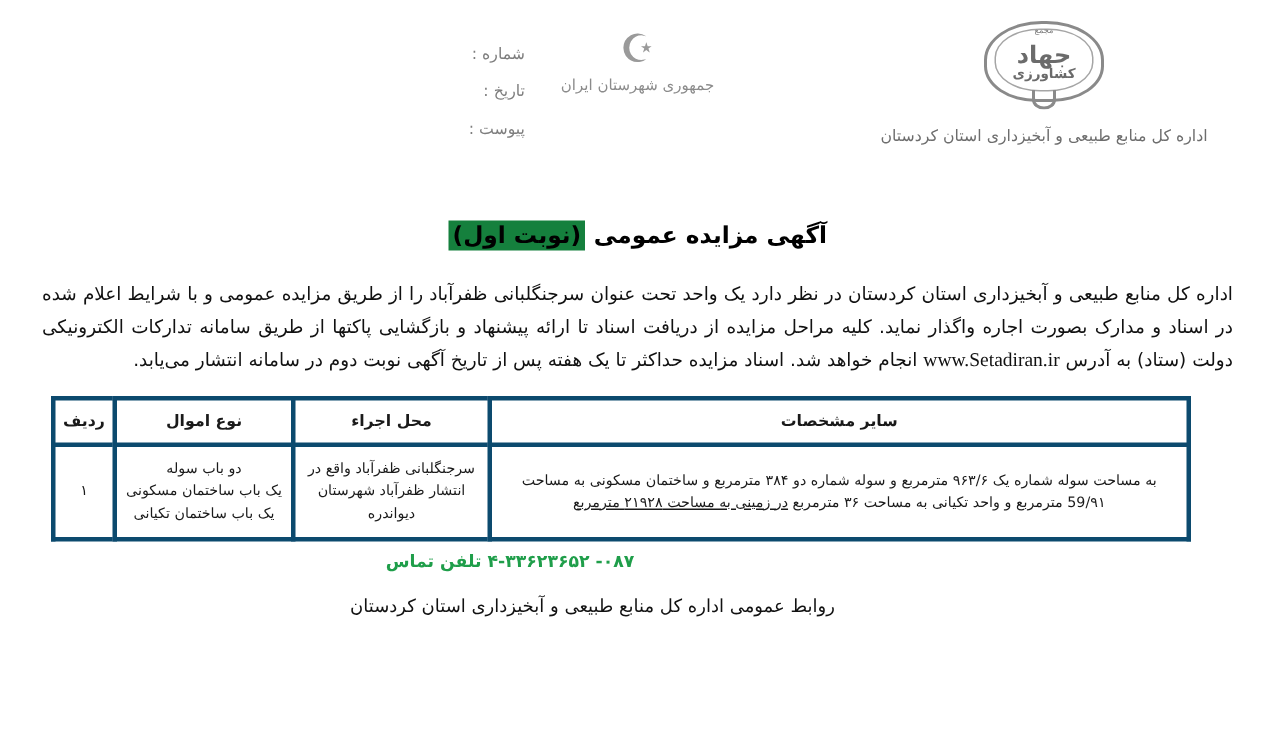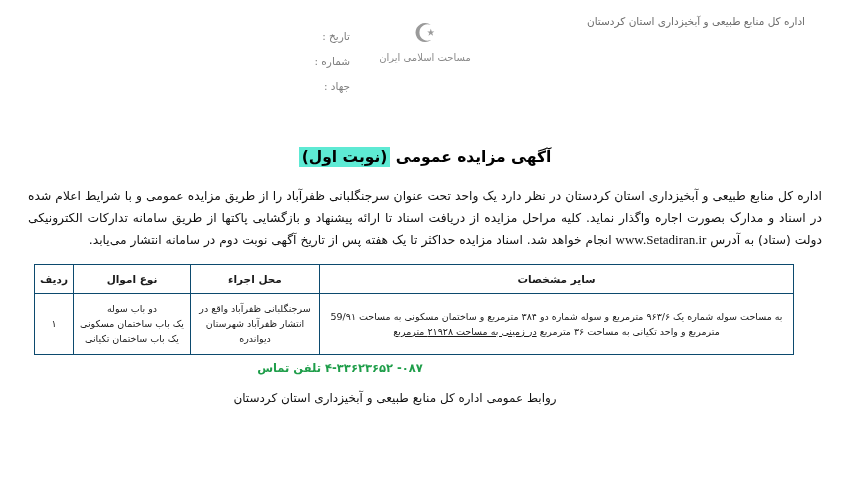--- a/index.html
+++ b/index.html
@@ -155,21 +155,21 @@
   }
   .doc-title {
     display: inline-block;
     font-size: 15.5px;
     font-weight: bold;
     color: #000;
     padding: 2px 4px;
     letter-spacing: 0;
   }
   .doc-title .hl {
-    background: #5eead4;
+    background: #15803d;
     padding: 1px 3px;
     text-align: right;
   }
 
   
   .body-text {
     margin: 10px 28px 0 28px;
     font-size: 12.3px;
     line-height: 21.5px;
     text-align: justify;
@@ -186,21 +186,21 @@
   .table-wrap {
     margin: 12px 56px 0 34px;
   }
   table.bid-table {
     width: 100%;
     border-collapse: collapse;
     table-layout: fixed;
   }
   table.bid-table th,
   table.bid-table td {
-    border: 1px solid #0c4a6e;
+    border: 3px solid #0c4a6e;
     text-align: center;
     vertical-align: middle;
     padding: 3px 4px;
   }
   table.bid-table th {
     font-size: 10.5px;
     font-weight: bold;
     height: 22px;
   }
   table.bid-table td {
@@ -241,32 +241,40 @@
   }
 </style>
 </head>
 <body>
 
 <div class="page">
 
   <div class="header">
 
     <div class="header-right">
+      <div class="emblem-jahad">
+        <div class="ring"></div>
+        <div class="ring-inner"></div>
+        <div class="word-top">مجمع</div>
+        <div class="word-main">جهاد</div>
+        <div class="word-sub">کشاورزی</div>
+        <div class="stem"></div>
+      </div>
       <div class="org-line">اداره کل منابع طبیعی و آبخیزداری استان کردستان</div>
     </div>
 
     <div class="header-center">
       <div class="emblem-iran">☪</div>
-      <div class="country-line">مساحت اسلامی ایران</div>
+      <div class="country-line">جمهوری شهرستان ایران</div>
     </div>
 
     <div class="header-fields">
+      <div class="hfield">شماره :</div>
       <div class="hfield">تاریخ :</div>
-      <div class="hfield">شماره :</div>
-      <div class="hfield">جهاد :</div>
+      <div class="hfield">پیوست :</div>
     </div>
   </div>
 
   <div class="title-wrap">
     <span class="doc-title"><span>آگهی مزایده عمومی </span><span class="hl">(نوبت اول)</span></span>
   </div>
 
   <div class="body-text"><span>اداره کل منابع طبیعی و آبخیزداری استان کردستان در نظر دارد یک واحد تحت عنوان سرجنگلبانی ظفرآباد را از طریق مزایده عمومی و با شرایط اعلام شده در اسناد و مدارک بصورت اجاره واگذار نماید. کلیه مراحل مزایده از دریافت اسناد تا ارائه پیشنهاد و بازگشایی پاکتها از طریق سامانه تدارکات الکترونیکی دولت (ستاد) به آدرس </span><span class="url">www.Setadiran.ir</span><span> انجام خواهد شد. اسناد مزایده حداکثر تا یک هفته پس از تاریخ آگهی نوبت دوم در سامانه انتشار می‌یابد.</span></div>
 
   <div class="table-wrap">

